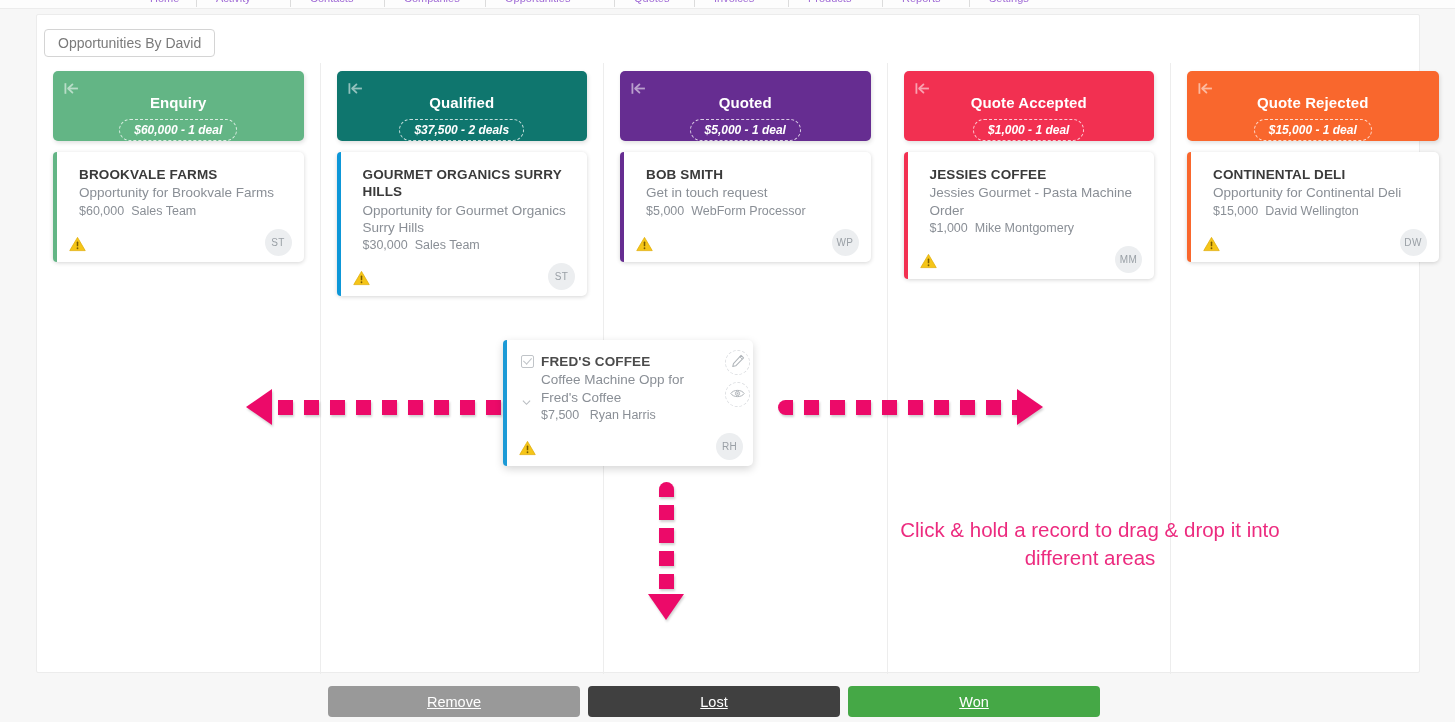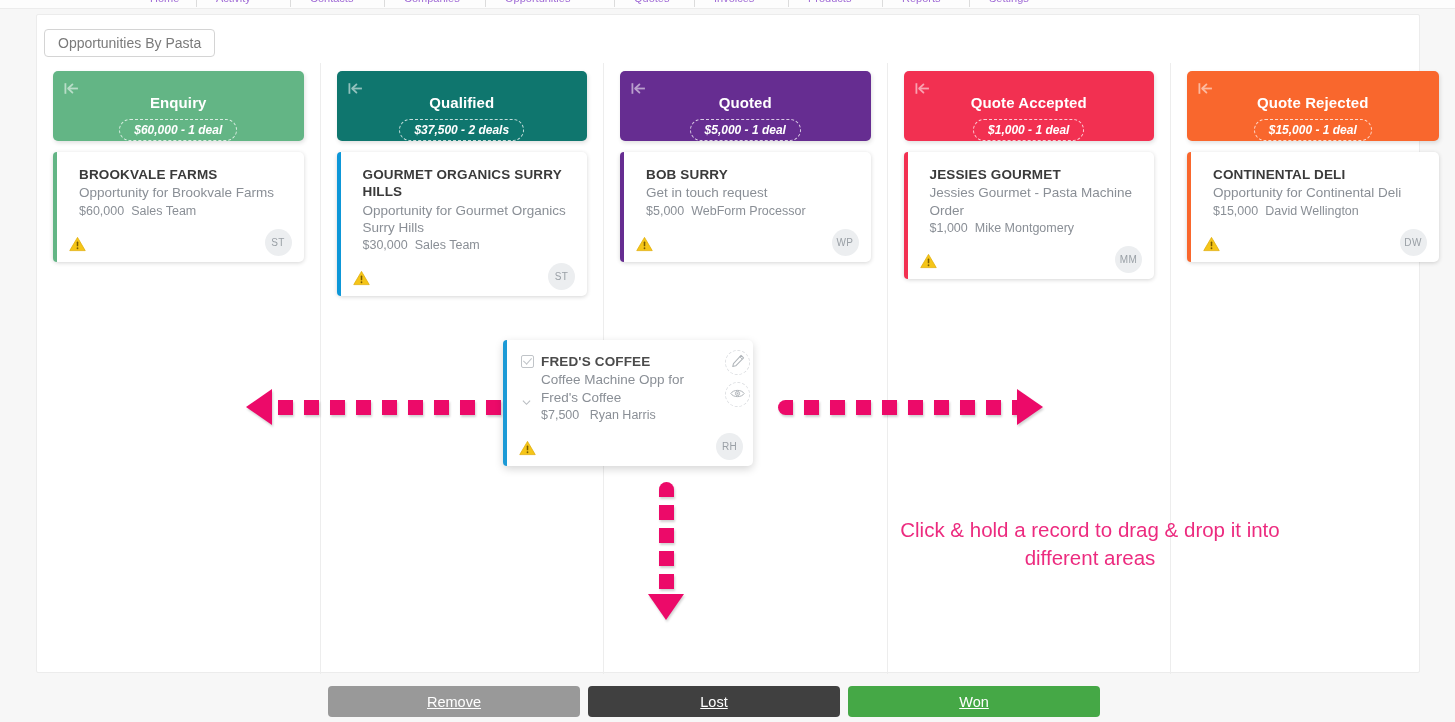--- a/index.html
+++ b/index.html
@@ -316,21 +316,21 @@
       <span class="tb-item" style="left: 808px;">Products</span>
       <span class="tb-sep" style="left: 882px;"></span>
       <span class="tb-item" style="left: 902px;">Reports</span>
       <span class="tb-sep" style="left: 969px;"></span>
       <span class="tb-item" style="left: 989px;">Settings</span>
     </div>
 
   <div class="board-panel">
 
     <div class="board-tab">
-      <span>Opportunities By Pasta</span>
+      <span>Opportunities By David</span>
     </div>
 
     <div class="columns" id="columns">
         <div class="column col-1">
           <div class="col-header" style="background: rgb(99, 181, 133);">
             <span class="col-back-icon"><svg width="17" height="17" viewBox="0 0 18 18">
                 <rect x="1.6" y="3.4" width="1.9" height="11.2" fill="#ffffff"></rect>
                 <path d="M15.8 9 L6.4 9" stroke="#ffffff" stroke-width="1.9"></path>
                 <path d="M10 4.6 L5.4 9 L10 13.4" fill="none" stroke="#ffffff" stroke-width="1.9" stroke-linejoin="round" stroke-linecap="round"></path>
               </svg></span>
@@ -387,21 +387,21 @@
                 <rect x="1.6" y="3.4" width="1.9" height="11.2" fill="#ffffff"></rect>
                 <path d="M15.8 9 L6.4 9" stroke="#ffffff" stroke-width="1.9"></path>
                 <path d="M10 4.6 L5.4 9 L10 13.4" fill="none" stroke="#ffffff" stroke-width="1.9" stroke-linejoin="round" stroke-linecap="round"></path>
               </svg></span>
             <div class="col-title">Quoted</div>
             <div class="col-badge">$5,000 - 1 deal</div>
           </div>
           <div class="card-area">
             <div class="card">
               <div class="card-accent" style="background:#662d91"></div>
-              <div class="card-title">BOB SURRY</div>
+              <div class="card-title">BOB SMITH</div>
               <div class="card-desc">Get in touch request</div>
               <div class="card-meta"><span class="amount">$5,000</span><span>WebForm Processor</span></div>
               <div class="card-footer">
                 <span class="warn-icon"><svg width="17" height="16" viewBox="0 0 18 16">
                     <path d="M9 1 L17.2 15 L0.8 15 Z" fill="#f5c518" stroke="#e0ad06" stroke-width="0.8" stroke-linejoin="round"></path>
                     <rect x="8.2" y="5.4" width="1.6" height="5.1" rx="0.7" fill="#7a5c00"></rect>
                     <circle cx="9" cy="12.5" r="0.95" fill="#7a5c00"></circle>
                   </svg></span>
                 <span class="avatar">WP</span>
               </div>
@@ -414,21 +414,21 @@
                 <rect x="1.6" y="3.4" width="1.9" height="11.2" fill="#ffffff"></rect>
                 <path d="M15.8 9 L6.4 9" stroke="#ffffff" stroke-width="1.9"></path>
                 <path d="M10 4.6 L5.4 9 L10 13.4" fill="none" stroke="#ffffff" stroke-width="1.9" stroke-linejoin="round" stroke-linecap="round"></path>
               </svg></span>
             <div class="col-title">Quote Accepted</div>
             <div class="col-badge">$1,000 - 1 deal</div>
           </div>
           <div class="card-area">
             <div class="card">
               <div class="card-accent" style="background:#f23051"></div>
-              <div class="card-title">JESSIES GOURMET</div>
+              <div class="card-title">JESSIES COFFEE</div>
               <div class="card-desc">Jessies Gourmet - Pasta Machine Order</div>
               <div class="card-meta"><span class="amount">$1,000</span><span>Mike Montgomery</span></div>
               <div class="card-footer">
                 <span class="warn-icon"><svg width="17" height="16" viewBox="0 0 18 16">
                     <path d="M9 1 L17.2 15 L0.8 15 Z" fill="#f5c518" stroke="#e0ad06" stroke-width="0.8" stroke-linejoin="round"></path>
                     <rect x="8.2" y="5.4" width="1.6" height="5.1" rx="0.7" fill="#7a5c00"></rect>
                     <circle cx="9" cy="12.5" r="0.95" fill="#7a5c00"></circle>
                   </svg></span>
                 <span class="avatar">MM</span>
               </div>

